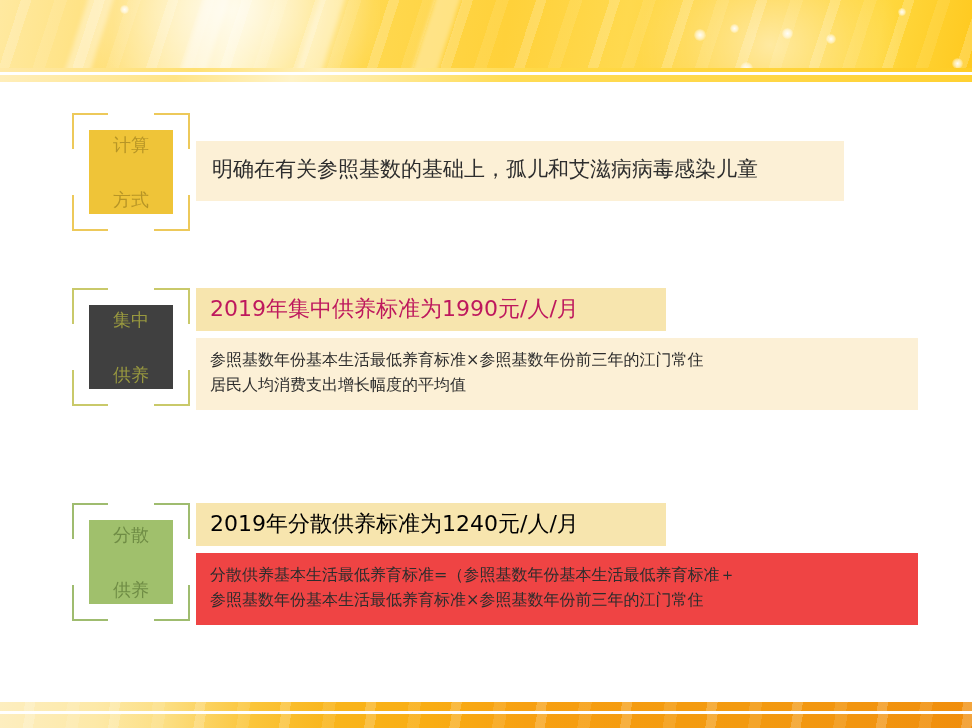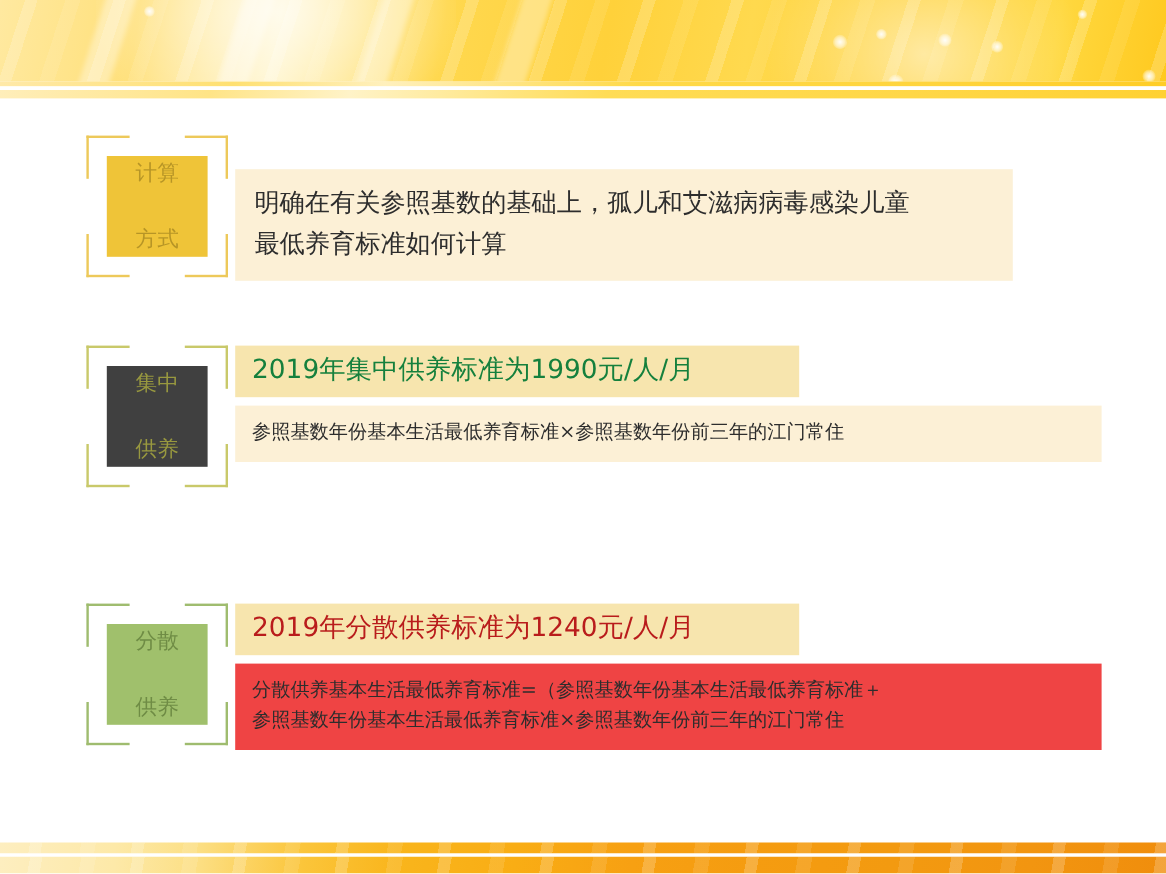--- a/index.html
+++ b/index.html
@@ -206,37 +206,37 @@
 
   
   #block2 { top: 288px; height: 160px; }
   #block2 .corner { border-color: #c9c96a; }
   #block2 .badge-tile { background: #404040; color: #98983f; }
   #b2-head {
     left: 196px; top: 0;
     width: 470px;
     background: #f7e5ae;
   }
-  #b2-head .panel-head { color: #15803d; }
+  #b2-head .panel-head { color: #be185d; }
   #b2-body {
     left: 196px; top: 50px;
     width: 722px;
     background: #fcf0d6;
   }
 
   
   #block3 { top: 503px; height: 160px; }
   #block3 .corner { border-color: #9fbc6f; }
   #block3 .badge-tile { background: #a0c06c; color: #6f8c45; text-align: right; }
   #b3-head {
     left: 196px; top: 0;
     width: 470px;
     background: #f7e5ae;
   }
-  #b3-head .panel-head { color: #b91c1c; }
+  #b3-head .panel-head { color: #000000; }
   #b3-body {
     left: 196px; top: 50px;
     width: 722px;
     background: #ef4444;
   }
 
   
   .footer {
     position: absolute;
     left: 0;
@@ -315,21 +315,20 @@
     <div class="corner br"></div>
     <div class="badge-tile">
       <span>计算</span>
       <span>方式</span>
     </div>
   </div>
 
   <div class="panel" id="b1-panel">
     <div class="panel-body">
       <span class="ln">明确在有关参照基数的基础上，孤儿和艾滋病病毒感染儿童</span>
-      <span class="ln">最低养育标准如何计算</span>
     </div>
   </div>
 </div>
 
 <div class="block" id="block2">
   <div class="badge-wrap">
     <div class="corner tl"></div>
     <div class="corner tr"></div>
     <div class="corner bl"></div>
     <div class="corner br"></div>
@@ -339,20 +338,21 @@
     </div>
   </div>
 
   <div class="panel" id="b2-head">
     <div class="panel-head">2019年集中供养标准为1990元/人/月</div>
   </div>
 
   <div class="panel" id="b2-body">
     <div class="panel-body">
       <span class="ln">参照基数年份基本生活最低养育标准×参照基数年份前三年的江门常住</span>
+      <span class="ln">居民人均消费支出增长幅度的平均值</span>
     </div>
   </div>
 </div>
 
 <div class="block" id="block3">
   <div class="badge-wrap">
     <div class="corner tl"></div>
     <div class="corner tr"></div>
     <div class="corner bl"></div>
     <div class="corner br"></div>

